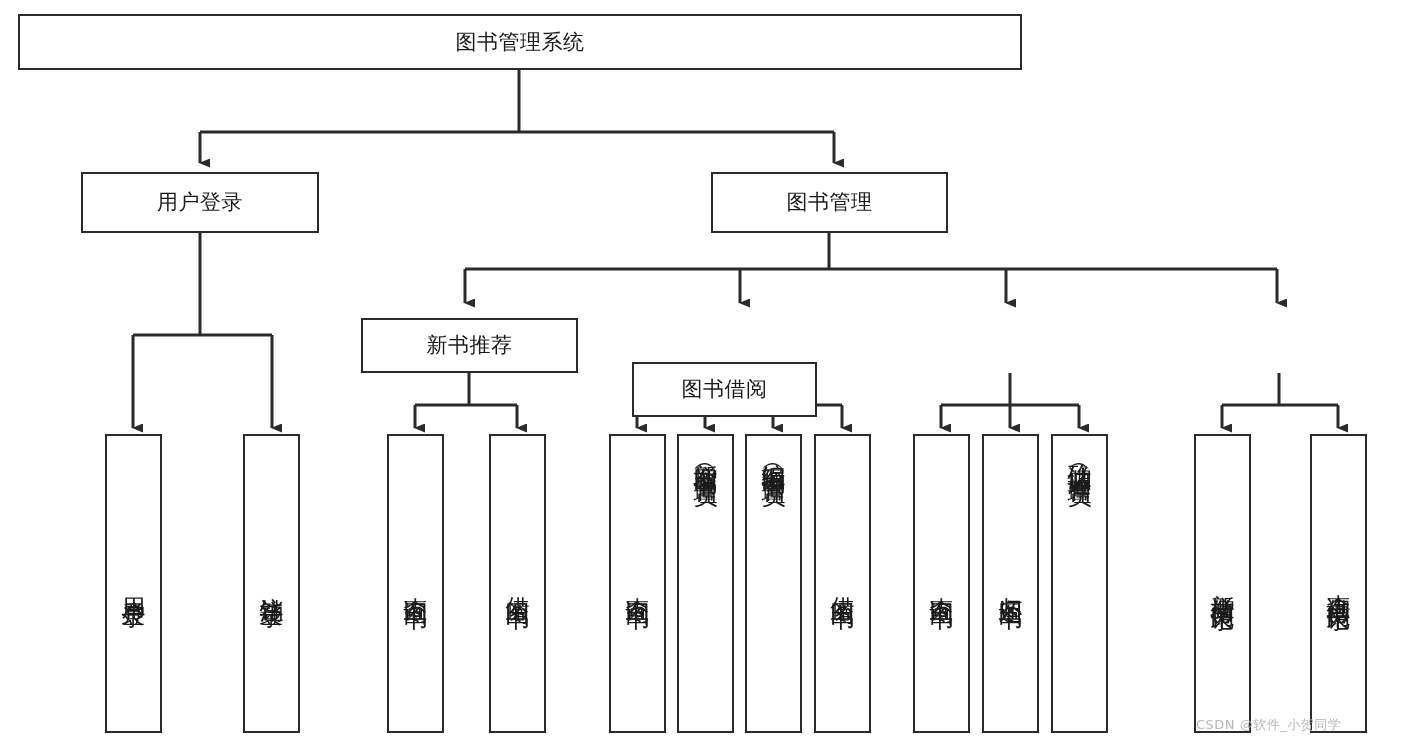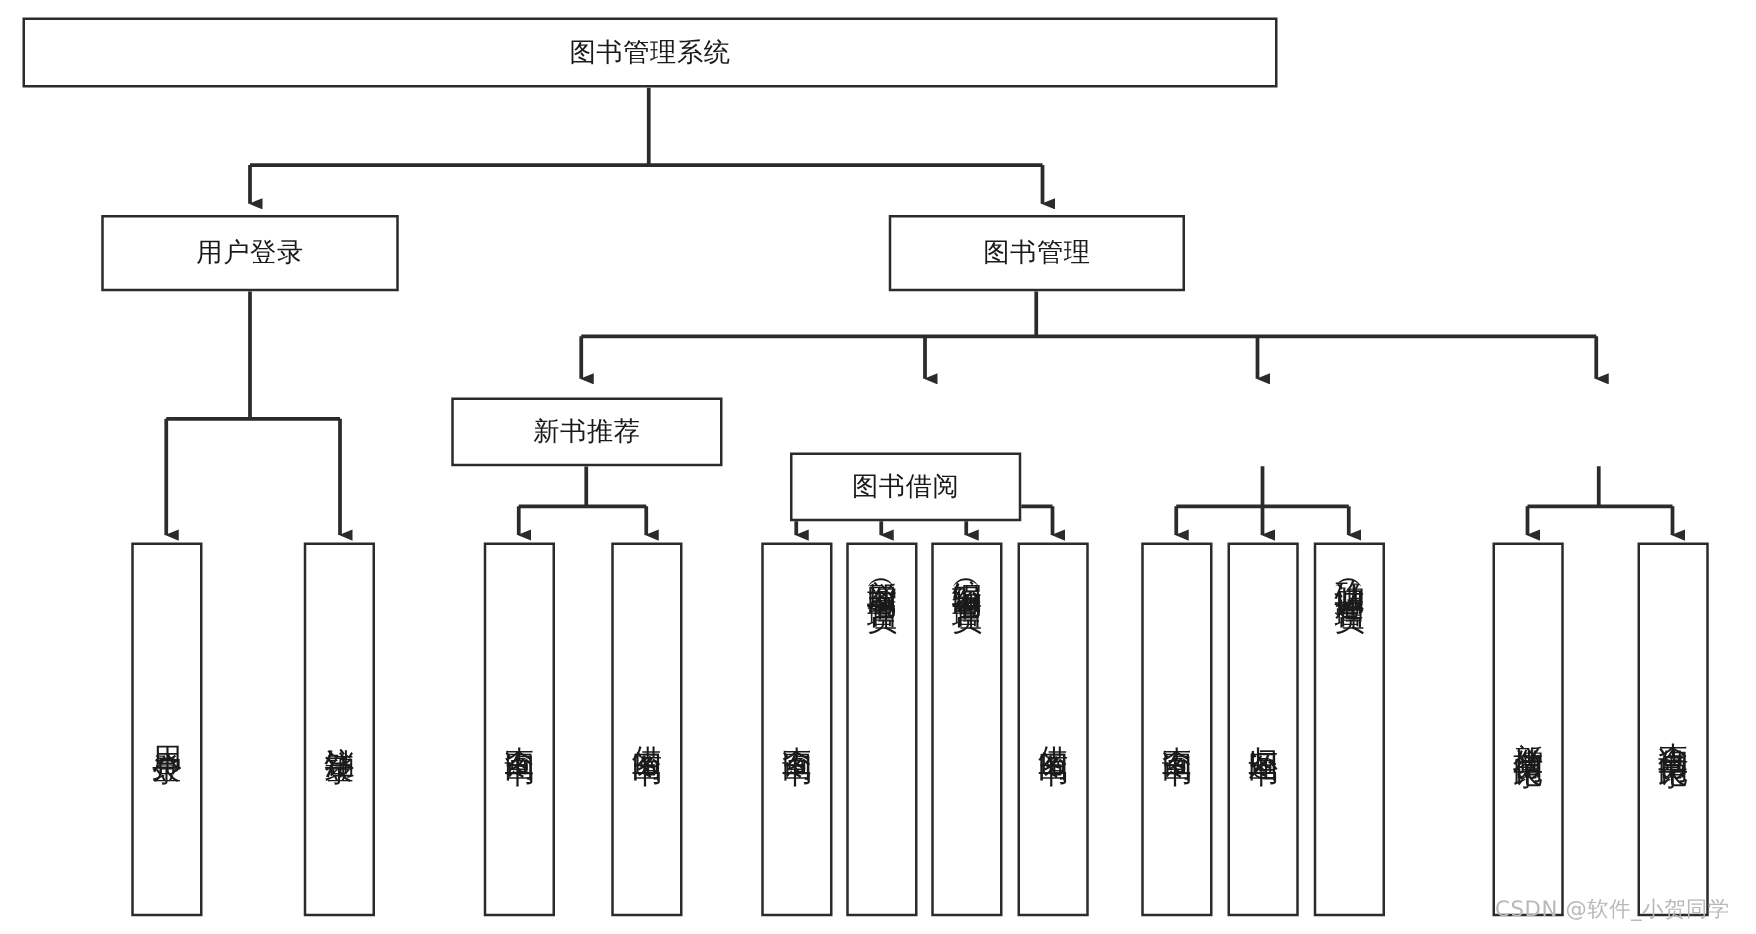--- a/index.html
+++ b/index.html
@@ -57,21 +57,21 @@
     letter-spacing: 3px;
     line-height: 1;
     white-space: nowrap;
   }
   .node.vert.mid {
     align-items: center;
     padding-top: 0;
   }
   .watermark {
     position: absolute;
-    font-size: 17px;
+    font-size: 13px;
     color: #b8b8b8;
     white-space: nowrap;
     letter-spacing: 0.5px;
   }
 </style>
 </head>
 <body>
 
 <div id="canvas">
 

